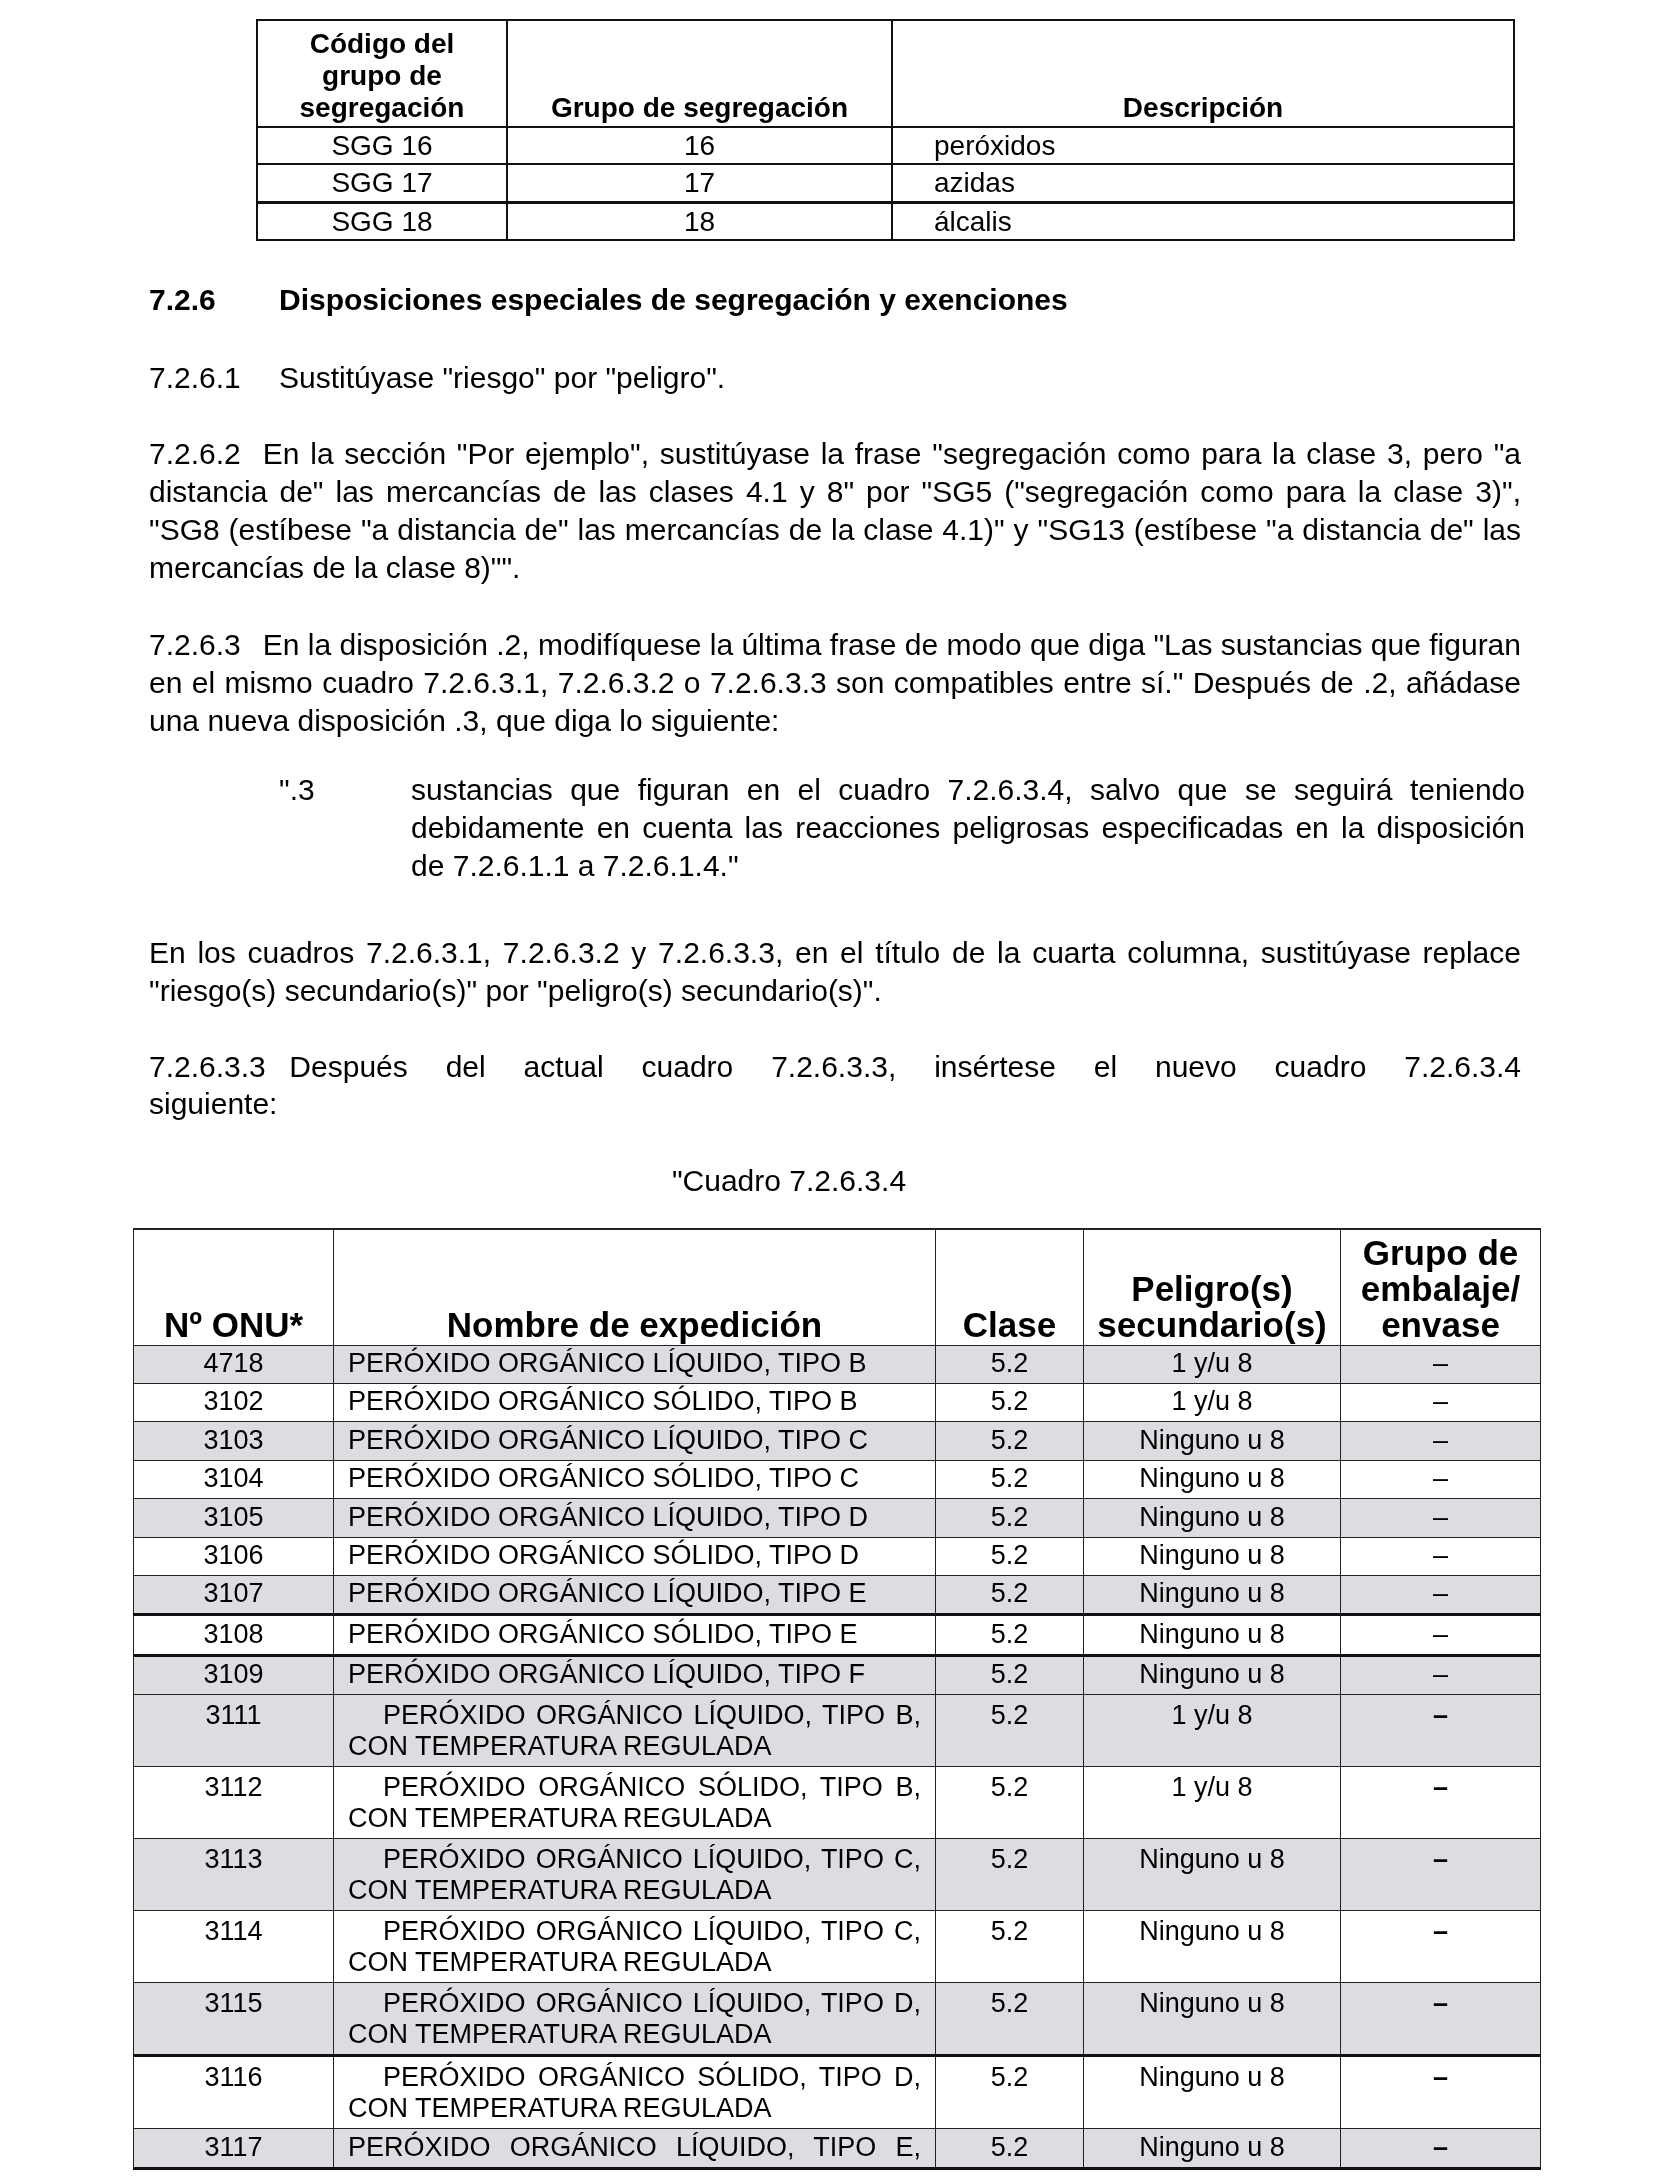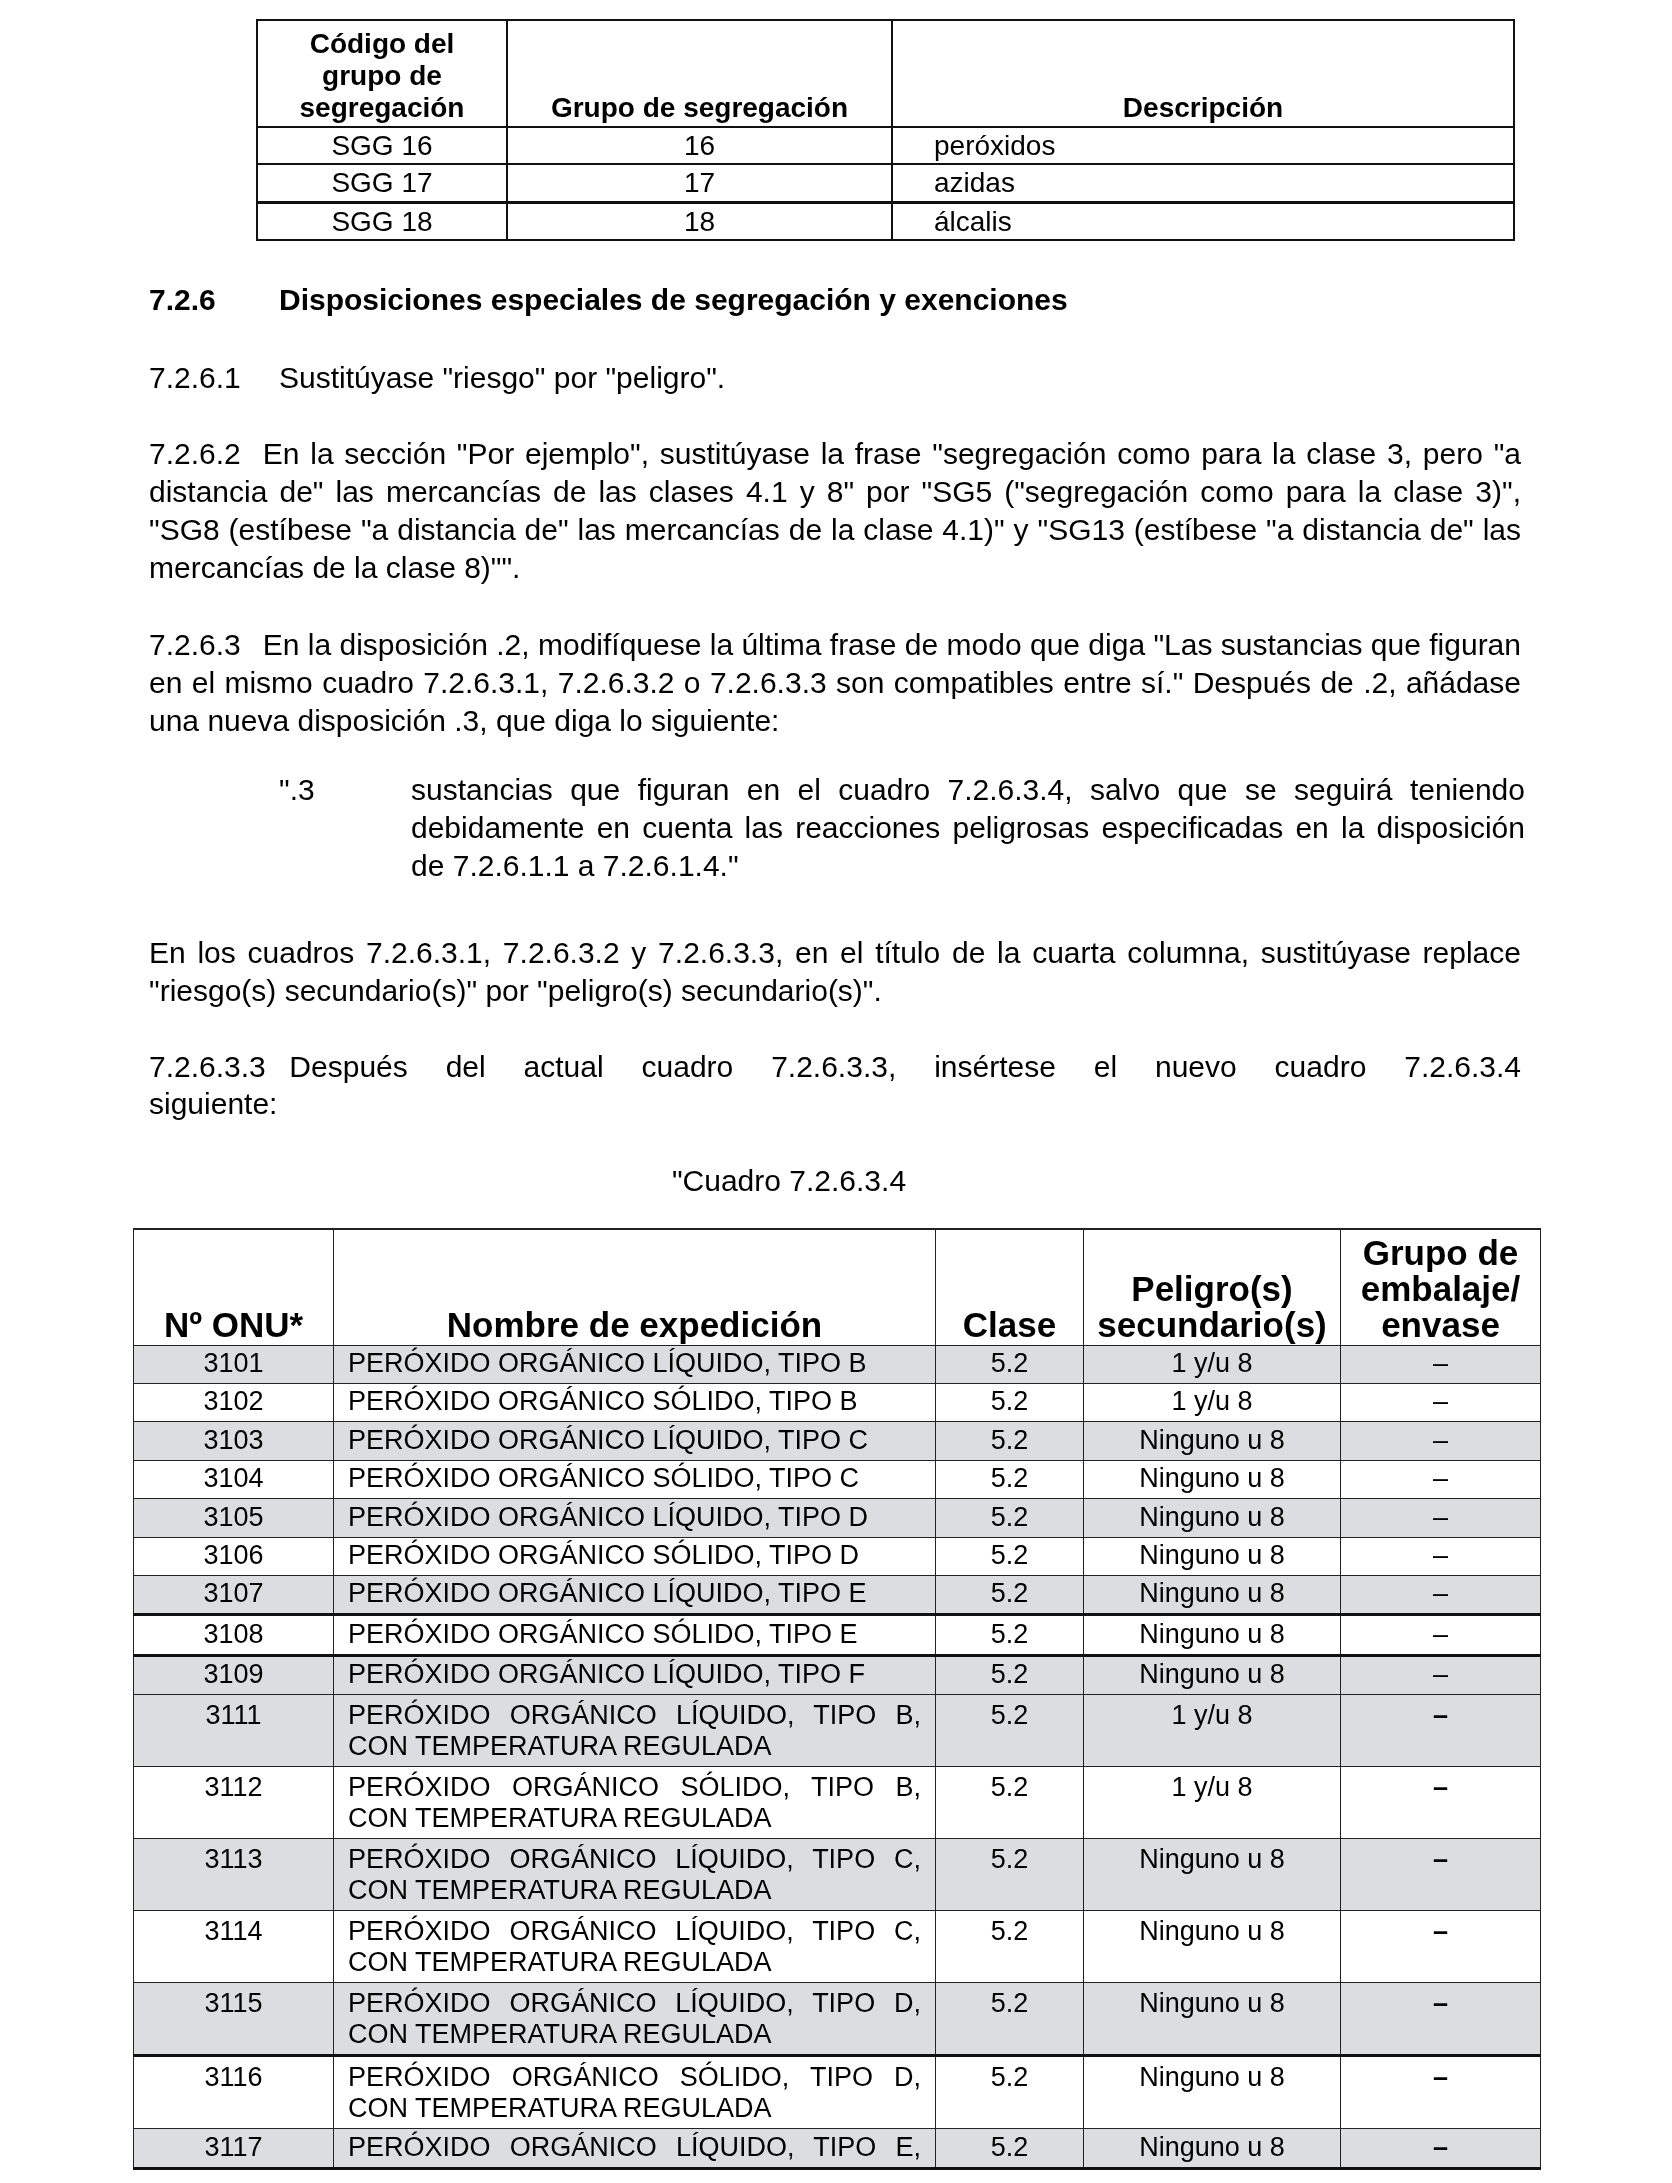--- a/index.html
+++ b/index.html
@@ -36,21 +36,21 @@
   #un-table th {
     font-weight: bold; font-size: 35px; line-height: 36px; vertical-align: bottom;
     text-align: center; height: 113px; padding-bottom: 1.6px; border-top: 2.4px solid #222;
   }
   #un-table td { vertical-align: top; line-height: 31px; }
   #un-table tr.single td { height: 35px; padding-top: 2.4px; }
   #un-table tr.double td { height: 66px; padding-top: 5px; }
   #un-table tr.shaded td { background: #dcdde0; }
   #un-table td.c-num { text-align: center; }
   #un-table td.c-name { text-align: justify; padding-left: 14px; padding-right: 14px; }
-  #un-table tr.double td.c-name .l1 { display: block; text-align: justify; text-align-last: justify; }
+  #un-table tr.double td.c-name .l1 { display: block; text-align: justify; text-align-last: justify; margin-left: 35px; }
   #un-table tr.double td.c-name .l2 { display: block; text-align: left; }
   #un-table td.c-class { text-align: center; }
   #un-table td.c-sub { text-align: center; }
   #un-table td.c-pg { text-align: center; }
   #un-table tr.double td.c-pg { font-weight: bold; }
   #un-table tr.last td { border-bottom: 3.1px solid #111; }
   #un-table tr.thick-top td { border-top: 3.1px solid #111; }
 </style>
 </head>
 <body>
@@ -132,21 +132,21 @@
   <tbody>
       <tr>
     <th>Nº ONU*</th>
     <th>Nombre de expedición</th>
     <th>Clase</th>
     <th>Peligro(s) secundario(s)</th>
     <th>Grupo de embalaje/ envase</th>
   </tr>
 
   <tr class="single shaded">
-    <td class="c-num">3101</td>
+    <td class="c-num">4718</td>
     <td class="c-name">PERÓXIDO ORGÁNICO LÍQUIDO, TIPO B</td>
     <td class="c-class">5.2</td>
     <td class="c-sub">1 y/u 8</td>
     <td class="c-pg">–</td>
   </tr>
   <tr class="single">
     <td class="c-num">3102</td>
     <td class="c-name">PERÓXIDO ORGÁNICO SÓLIDO, TIPO B</td>
     <td class="c-class">5.2</td>
     <td class="c-sub">1 y/u 8</td>

